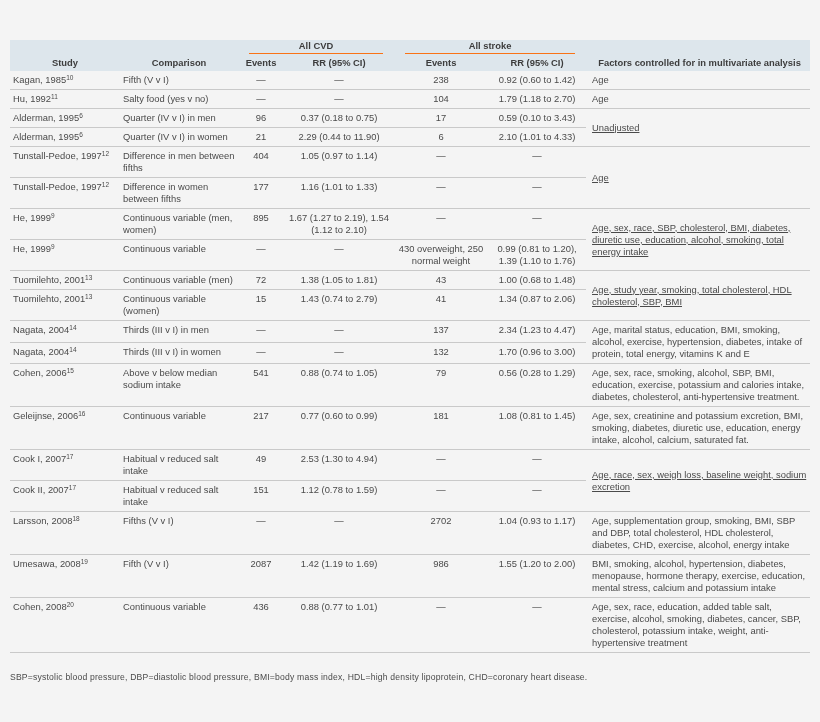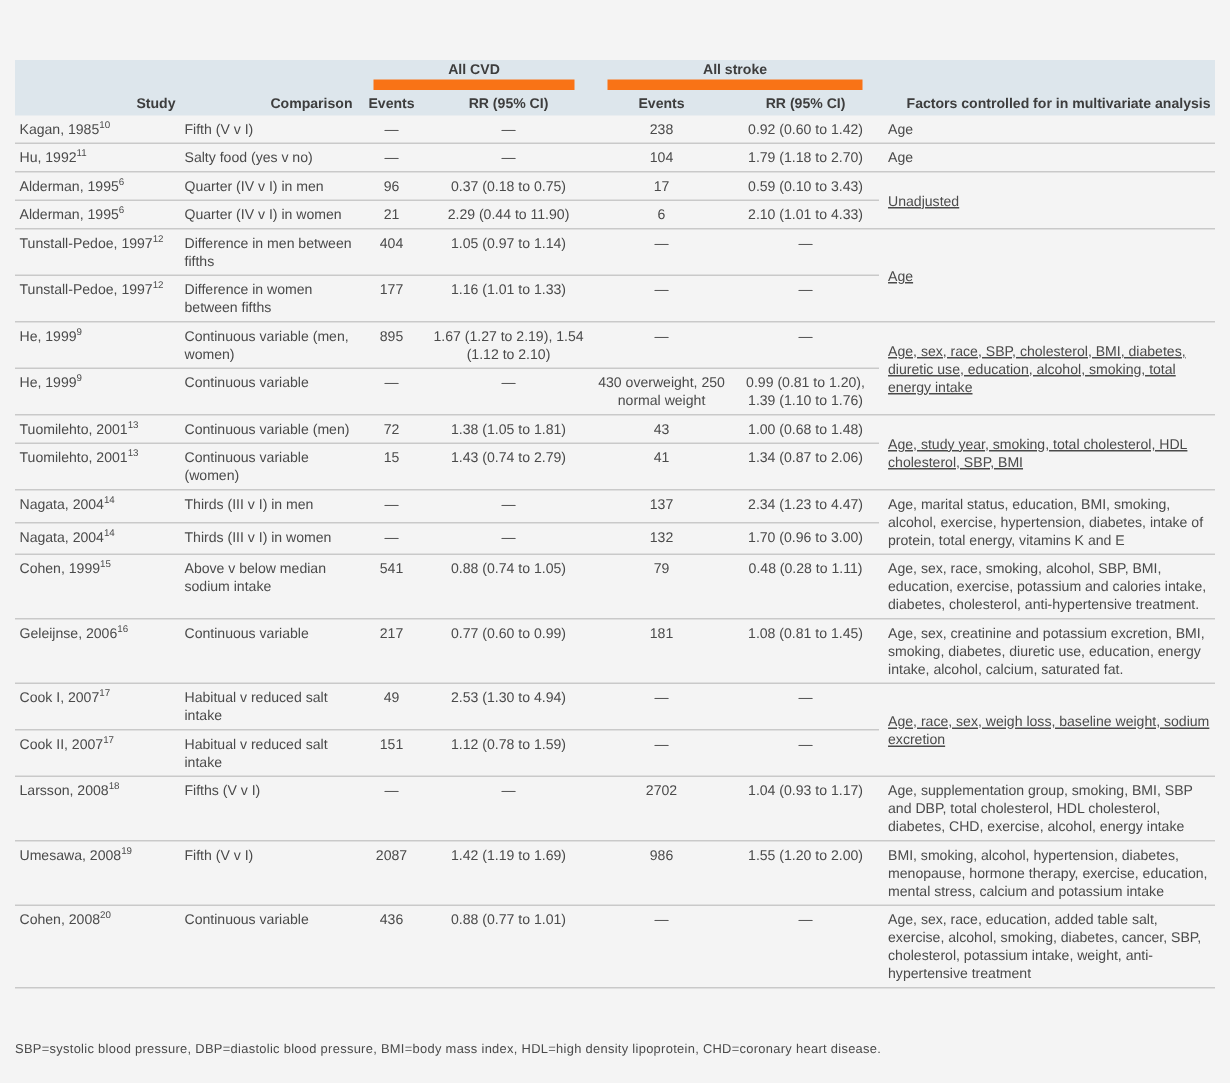--- a/index.html
+++ b/index.html
@@ -6,29 +6,29 @@
   body {
     width: 820px; height: 722px; background: #f4f4f4; overflow: hidden;
     font-family: "Liberation Sans", "DejaVu Sans", sans-serif;
     color: #4a4a4a; font-size: 9.4px;
   }
   .wrap { position: absolute; left: 10px; top: 40px; width: 800px; }
   table { border-collapse: collapse; width: 800px; table-layout: fixed; }
   thead tr { background: #dde6ec; }
   th { font-weight: bold; color: #3d3d3d; font-size: 9.4px; padding: 0 3px; }
   th.grp { height: 12px; line-height: 12px; text-align: center; }
-  th.grp span { display: block; border-bottom: 7px solid #f97316; margin: 0 8px; padding-bottom: 1px; }
+  th.grp span { display: block; border-bottom: 1px solid #f97316; margin: 0 8px; padding-bottom: 1px; }
   th.sub { height: 17px; line-height: 17px; margin-top: 12px; }
-  th.left { text-align: right; vertical-align: bottom; padding-bottom: 2px; line-height: 12px; }
+  th.left { text-align: center; vertical-align: bottom; padding-bottom: 2px; line-height: 12px; }
   td { vertical-align: top; padding: 3px 3px 3px 3px; line-height: 12px; border-bottom: 1px solid #c9c9c9; }
   td.c { text-align: center; }
   td.factors { vertical-align: middle; padding-left: 6px; text-decoration: underline; }
   td.factors-top { vertical-align: top; padding-left: 6px; }
   sup { font-size: 6.5px; vertical-align: top; position: relative; top: -2px; }
-  .footnote { position: absolute; left: 10px; top: 694px; font-size: 8.6px; color: #4a4a4a; letter-spacing: 0.2px; }
+  .footnote { position: absolute; left: 10px; top: 672px; font-size: 8.6px; color: #4a4a4a; letter-spacing: 0.2px; }
   .col-study { width: 110px; }
   .col-comp { width: 118px; }
   .col-ev1 { width: 46px; }
   .col-rr1 { width: 110px; }
   .col-ev2 { width: 94px; }
   .col-rr2 { width: 98px; }
   .col-fac { width: 224px; }
 </style>
 </head>
 <body>
@@ -174,26 +174,26 @@
     <tr>
       <td><span>Nagata, 2004</span><sup>14</sup></td>
       <td>Thirds (III v I) in women</td>
       <td class="c">—</td>
       <td class="c">—</td>
       <td class="c">132</td>
       <td class="c">1.70 (0.96 to 3.00)</td>
     </tr>
 
     <tr>
-      <td><span>Cohen, 1999</span><sup>15</sup></td>
+      <td><span>Cohen, 2006</span><sup>15</sup></td>
       <td>Above v below median sodium intake</td>
       <td class="c">541</td>
       <td class="c">0.88 (0.74 to 1.05)</td>
       <td class="c">79</td>
-      <td class="c">0.48 (0.28 to 1.11)</td>
+      <td class="c">0.56 (0.28 to 1.29)</td>
       <td class="factors-top">Age, sex, race, smoking, alcohol, SBP, BMI, education, exercise, potassium and calories intake, diabetes, cholesterol, anti-hypertensive treatment.</td>
     </tr>
 
     <tr>
       <td><span>Geleijnse, 2006</span><sup>16</sup></td>
       <td>Continuous variable</td>
       <td class="c">217</td>
       <td class="c">0.77 (0.60 to 0.99)</td>
       <td class="c">181</td>
       <td class="c">1.08 (0.81 to 1.45)</td>

